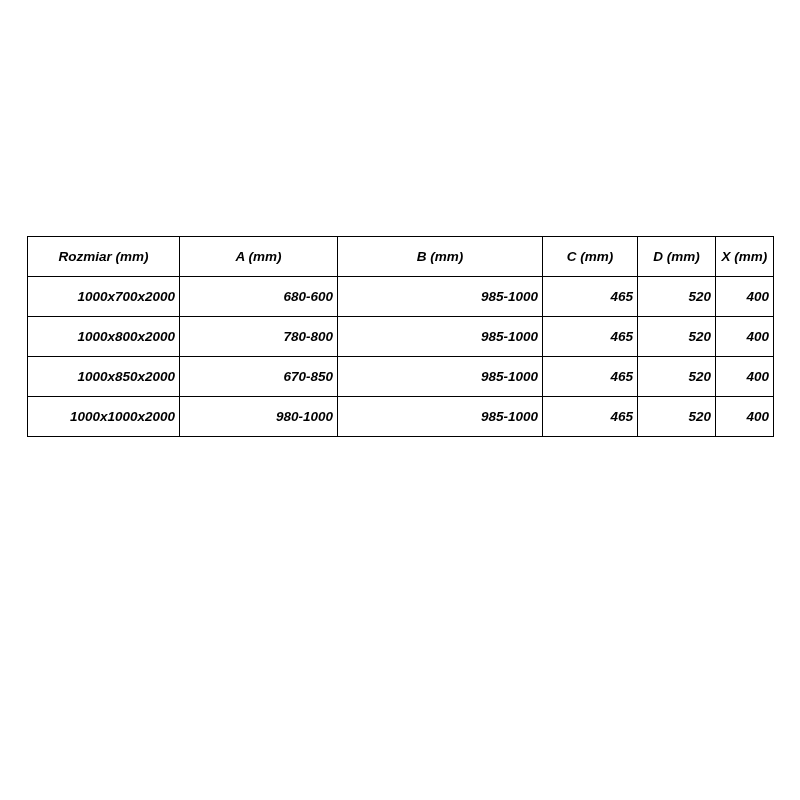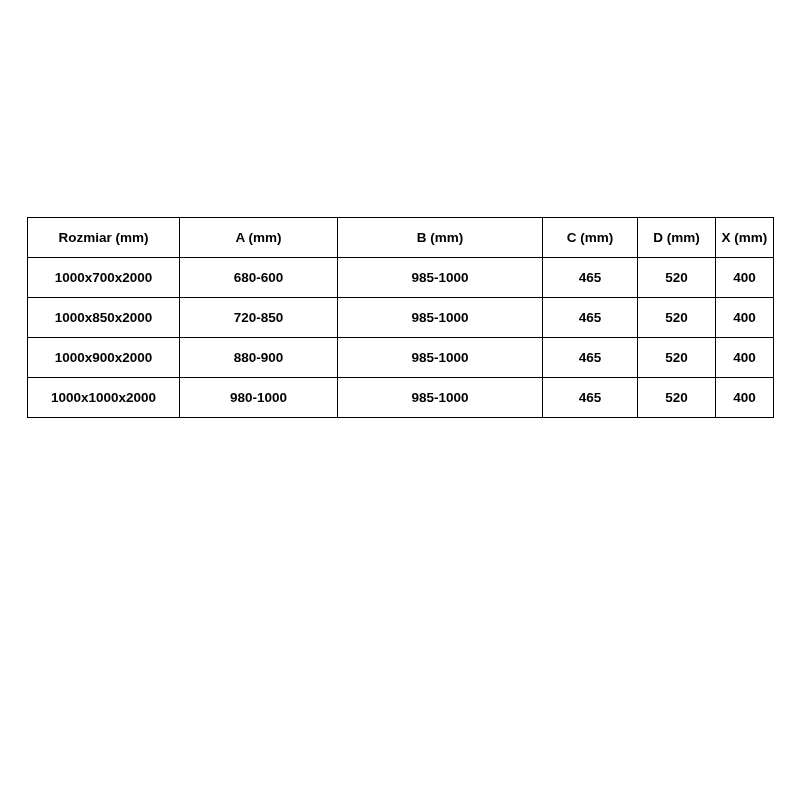--- a/index.html
+++ b/index.html
@@ -10,22 +10,23 @@
   body {
     width: 800px;
     height: 800px;
     font-family: "Liberation Sans", sans-serif;
     color: #000000;
     position: relative;
   }
   .table-wrap {
     position: absolute;
     left: 27px;
-    top: 217px;
+    top: 236px;
     width: 746px;
+    font-style: italic;
   }
   table.spec-table {
     border-collapse: collapse;
     width: 746px;
     table-layout: fixed;
   }
   table.spec-table th,
   table.spec-table td {
     border: 1px solid #000000;
     text-align: center;
@@ -34,20 +35,21 @@
     font-size: 13.5px;
     padding: 0 4px;
     box-sizing: border-box;
   }
   table.spec-table th {
     font-weight: bold;
     font-size: 13.5px;
   }
   table.spec-table td {
     font-weight: bold;
+    text-align: right;
   }
   
   col.c-size   { width: 152px; }
   col.c-a      { width: 158px; }
   col.c-b      { width: 205px; }
   col.c-c      { width: 95px; }
   col.c-d      { width: 78px; }
   col.c-x      { width: 58px; }
 </style>
 </head>
@@ -76,30 +78,30 @@
     <tbody>
       <tr>
         <td>1000x700x2000</td>
         <td>680-600</td>
         <td>985-1000</td>
         <td>465</td>
         <td>520</td>
         <td>400</td>
       </tr>
       <tr>
-        <td>1000x850x2000</td>
-        <td>720-850</td>
+        <td>1000x800x2000</td>
+        <td>780-800</td>
         <td>985-1000</td>
         <td>465</td>
         <td>520</td>
         <td>400</td>
       </tr>
       <tr>
-        <td>1000x900x2000</td>
-        <td>880-900</td>
+        <td>1000x850x2000</td>
+        <td>670-850</td>
         <td>985-1000</td>
         <td>465</td>
         <td>520</td>
         <td>400</td>
       </tr>
       <tr>
         <td>1000x1000x2000</td>
         <td>980-1000</td>
         <td>985-1000</td>
         <td>465</td>

